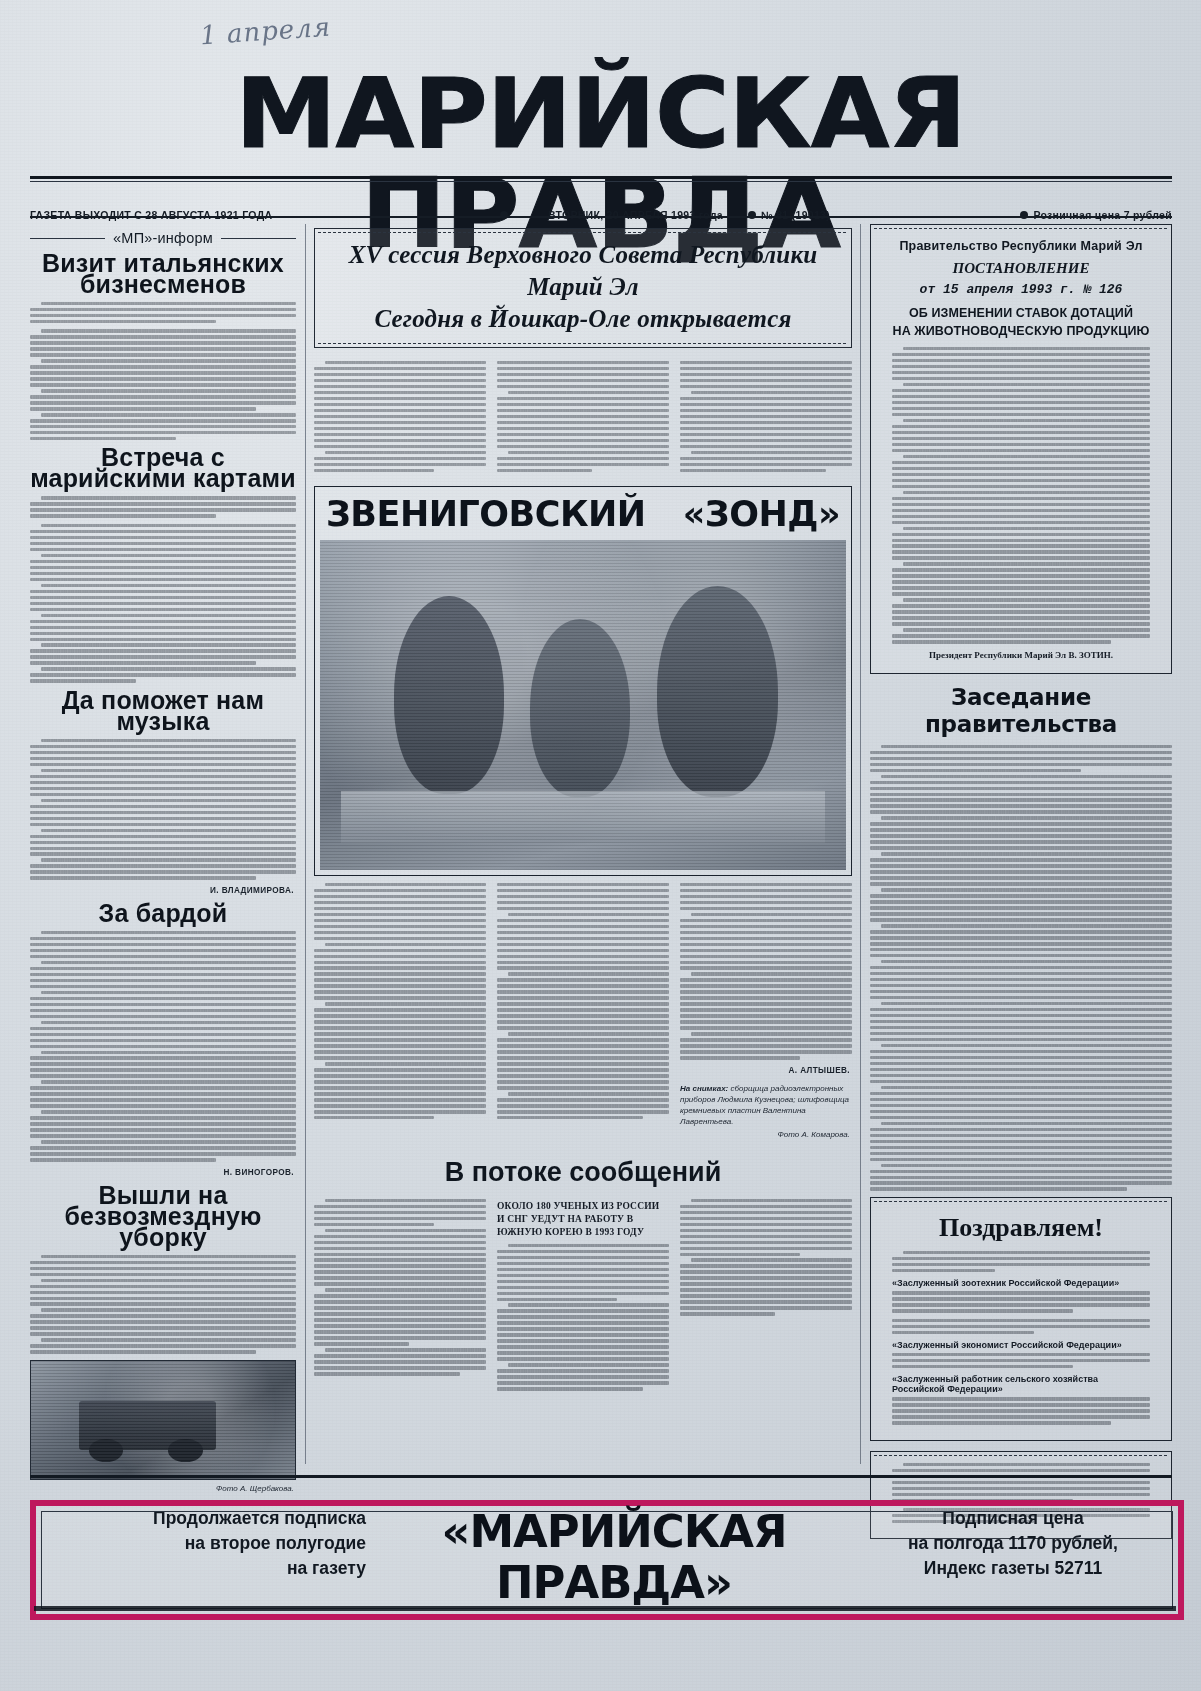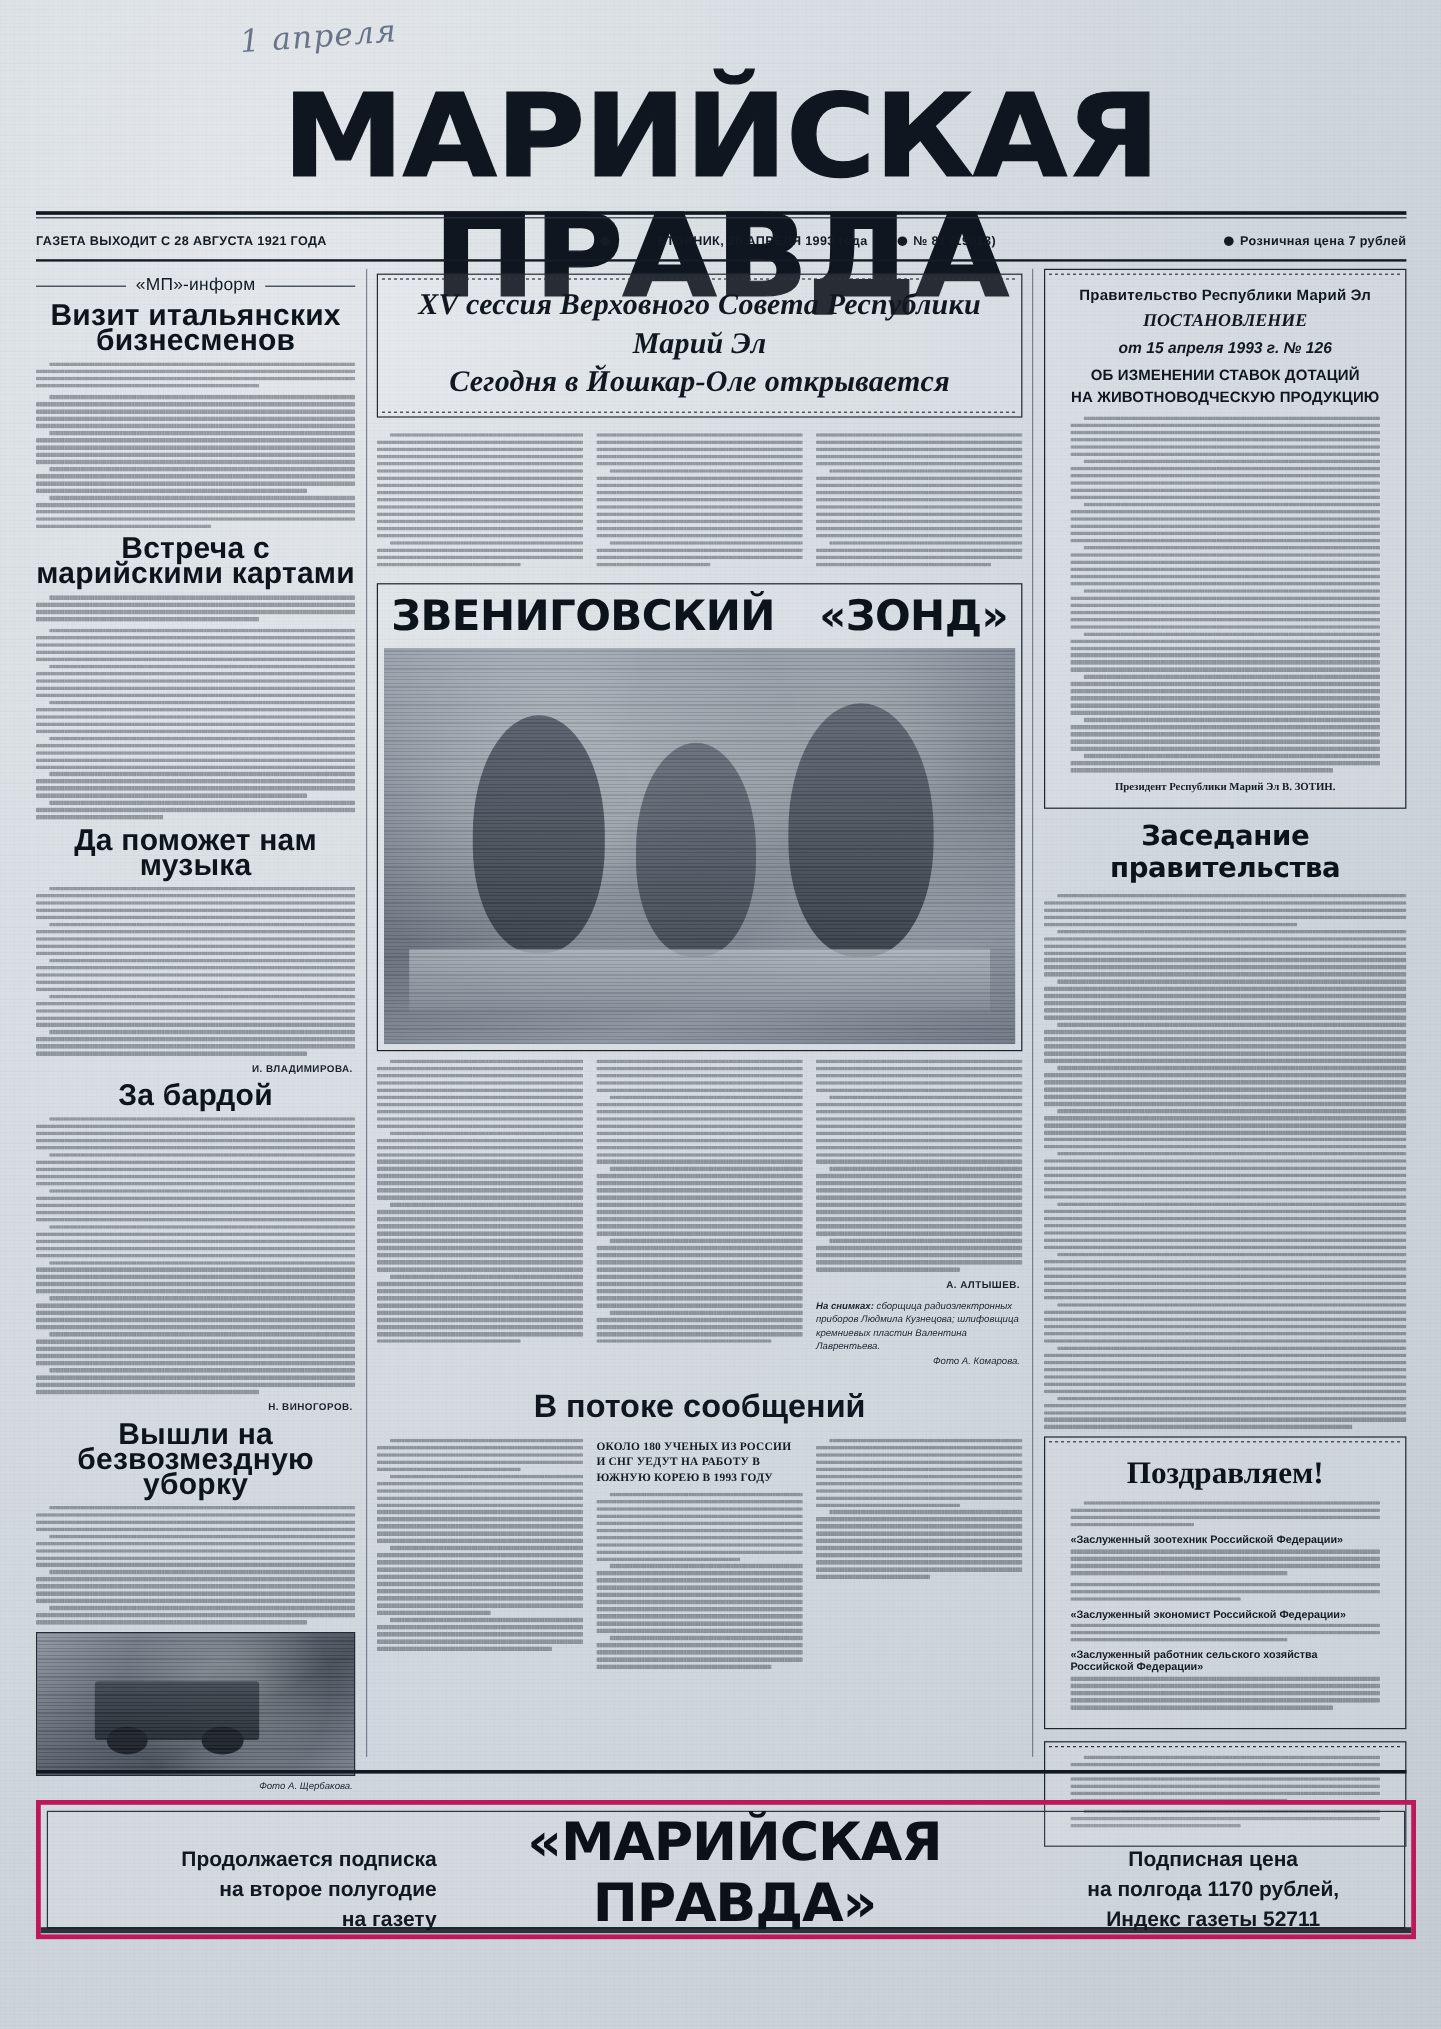--- a/index.html
+++ b/index.html
@@ -40,21 +40,21 @@
   #masthead .mh-text{
     font-family:"DejaVu Sans", sans-serif;
     font-weight:bold;font-size:96px;line-height:100px;
     letter-spacing:-1px;color:#10161f;
     transform:scaleX(1.06);
     -webkit-text-stroke:1px #10161f;
   }
   #mh-rule{position:absolute;left:30px;top:176px;width:1142px;height:3px;background:#11171f;}
   #mh-rule2{position:absolute;left:30px;top:181px;width:1142px;height:1px;background:#2a3340;}
   #headerbar{
-    position:absolute;left:30px;top:190px;width:1142px;height:22px;
+    position:absolute;left:30px;top:204px;width:1142px;height:22px;
     display:flex;align-items:center;
   }
   .hb-item{
     font-size:10.5px;font-weight:bold;color:#141b24;letter-spacing:.3px;
     white-space:nowrap;display:flex;align-items:center;gap:5px;
   }
   .hb-dot{width:8px;height:8px;border-radius:50%;background:#141b24;display:inline-block;}
   #hb-left{flex:0 0 auto;}
   #hb-mid{position:absolute;left:470px;gap:40px;}
   #hb-num{position:absolute;left:718px;}
@@ -166,21 +166,21 @@
   .rbox{
     border:1px solid #1d2530;padding:8px 21px 9px;margin:0 0 10px;
     position:relative;background:rgba(255,255,255,.10);
   }
   .rbox:before{
     content:"";position:absolute;left:3px;right:3px;top:3px;height:1px;
     background:repeating-linear-gradient(90deg,#2b3440 0 3px,transparent 3px 5px);
   }
   .gov-org{text-align:center;font-weight:bold;font-size:12.5px;color:#111821;margin:6px 0 7px;letter-spacing:.2px;}
   .gov-kind{text-align:center;font-family:"Liberation Serif",serif;font-style:italic;font-weight:bold;font-size:15px;color:#111821;margin:0 0 5px;}
-  .gov-date{text-align:center;font-family:Liberation Sans, sans-serif;font-style:italic;font-weight:bold;font-size:13px;color:#111821;margin:0 0 8px;}
+  .gov-date{text-align:center;font-family:Liberation Mono, monospace;font-style:italic;font-weight:bold;font-size:13px;color:#111821;margin:0 0 8px;}
   .gov-title{text-align:center;font-weight:bold;font-size:12.5px;line-height:16px;color:#0f161f;margin:0 0 8px;letter-spacing:.1px;}
   .sign{text-align:center;font-family:"Liberation Serif",serif;font-size:9px;font-weight:bold;color:#161d27;margin:6px 0 4px;}
   .hdl-blk{
     font-family:"DejaVu Sans",sans-serif;font-weight:bold;
     font-size:23px;line-height:27px;text-align:center;color:#0d131b;
     margin:6px 0 7px;letter-spacing:-.3px;
   }
   .hdl-serif{
     font-family:"Liberation Serif",serif;font-weight:bold;font-size:26px;
     text-align:center;color:#0d131b;margin:7px 0 8px;
@@ -207,21 +207,21 @@
   }
   #smphoto .truck{position:absolute;left:18%;top:34%;width:52%;height:42%;background:linear-gradient(180deg,#3c434e,#20262e);border-radius:3px;opacity:.9;}
   #smphoto .w1,#smphoto .w2{position:absolute;bottom:14%;width:13%;height:20%;background:#1c222a;border-radius:50%;}
   #smphoto .w1{left:22%;}#smphoto .w2{left:52%;}
   #smphoto .scan{position:absolute;inset:0;background:repeating-linear-gradient(0deg, rgba(0,0,0,.12) 0 1px, rgba(255,255,255,.05) 1px 3px);}
 
   
   #bottomrule{position:absolute;left:30px;top:1475px;width:1142px;height:3px;background:#121922;}
   #banner{
     position:absolute;left:30px;top:1500px;width:1142px;height:108px;
-    border:4px solid #be185d;display:flex;align-items:flex-end;
+    border:6px solid #be185d;display:flex;align-items:flex-start;
     background:rgba(255,255,255,.10);
   }
   #banner-inner{position:absolute;left:5px;top:5px;right:5px;bottom:5px;border:1px solid #2b3440;pointer-events:none;}
   #bn-left{width:330px;text-align:right;padding-right:14px;}
   #bn-left div{font-weight:bold;font-size:17.5px;line-height:25px;color:#111821;}
   #bn-mid{flex:1;text-align:center;}
   #bn-mid span{
     font-family:"DejaVu Sans",sans-serif;font-weight:bold;font-size:44px;
     color:#0c1119;letter-spacing:-1px;transform:scaleX(1.02);display:inline-block;
   }

